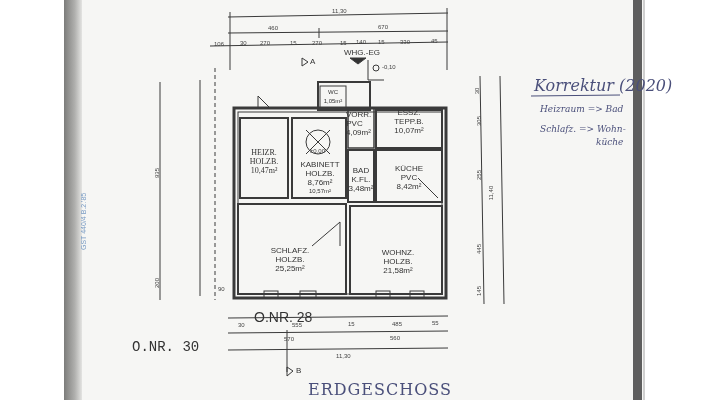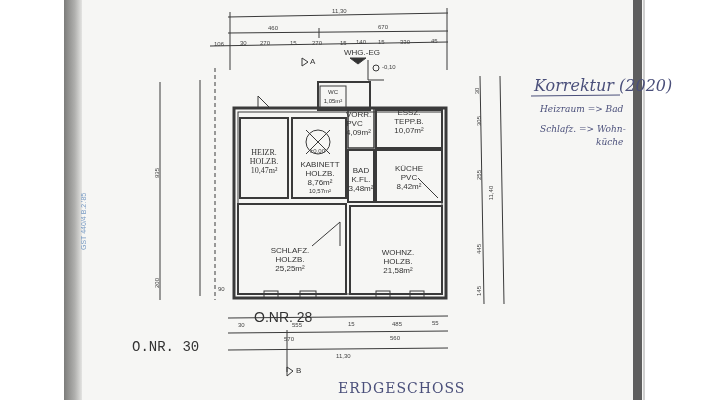--- a/index.html
+++ b/index.html
@@ -128,21 +128,21 @@
   <div>21,58m²</div>
 </div>
 <div class="dim" style="left:310px;top:148px;">±0,00</div>
 
 <div class="lbl" style="left:344px;top:48px;">WHG.-EG</div>
 <div class="dim" style="left:382px;top:64px;">-0,10</div>
 <div class="lbl" style="left:310px;top:57px;">A</div>
 <div class="lbl" style="left:296px;top:366px;">B</div>
 <div class="lbl big" style="left:254px;top:313px;">O.NR. 28</div>
 <div class="lbl big" style="left:132px;top:343px;font-family:Liberation Mono, monospace;">O.NR. 30</div>
-<div class="hand" style="left:308px;top:380px;font-style:normal;letter-spacing:1px;font-size:14px;margin-left:30px;">ERDGESCHOSS</div>
+<div class="hand" style="left:308px;top:380px;font-style:normal;letter-spacing:1px;font-size:16px;">ERDGESCHOSS</div>
 <div class="stamp" style="left:80px;top:250px;">GST 440/4 B.2.'85</div>
 
 <div class="dim" style="left:332px;top:8px;">11,30</div>
 <div class="dim" style="left:268px;top:25px;">460</div>
 <div class="dim" style="left:378px;top:24px;">670</div>
 <div class="dim" style="left:214px;top:41px;">106</div>
 <div class="dim" style="left:240px;top:40px;">30</div>
 <div class="dim" style="left:260px;top:40px;">270</div>
 <div class="dim" style="left:290px;top:40px;">15</div>
 <div class="dim" style="left:312px;top:40px;">270</div>

